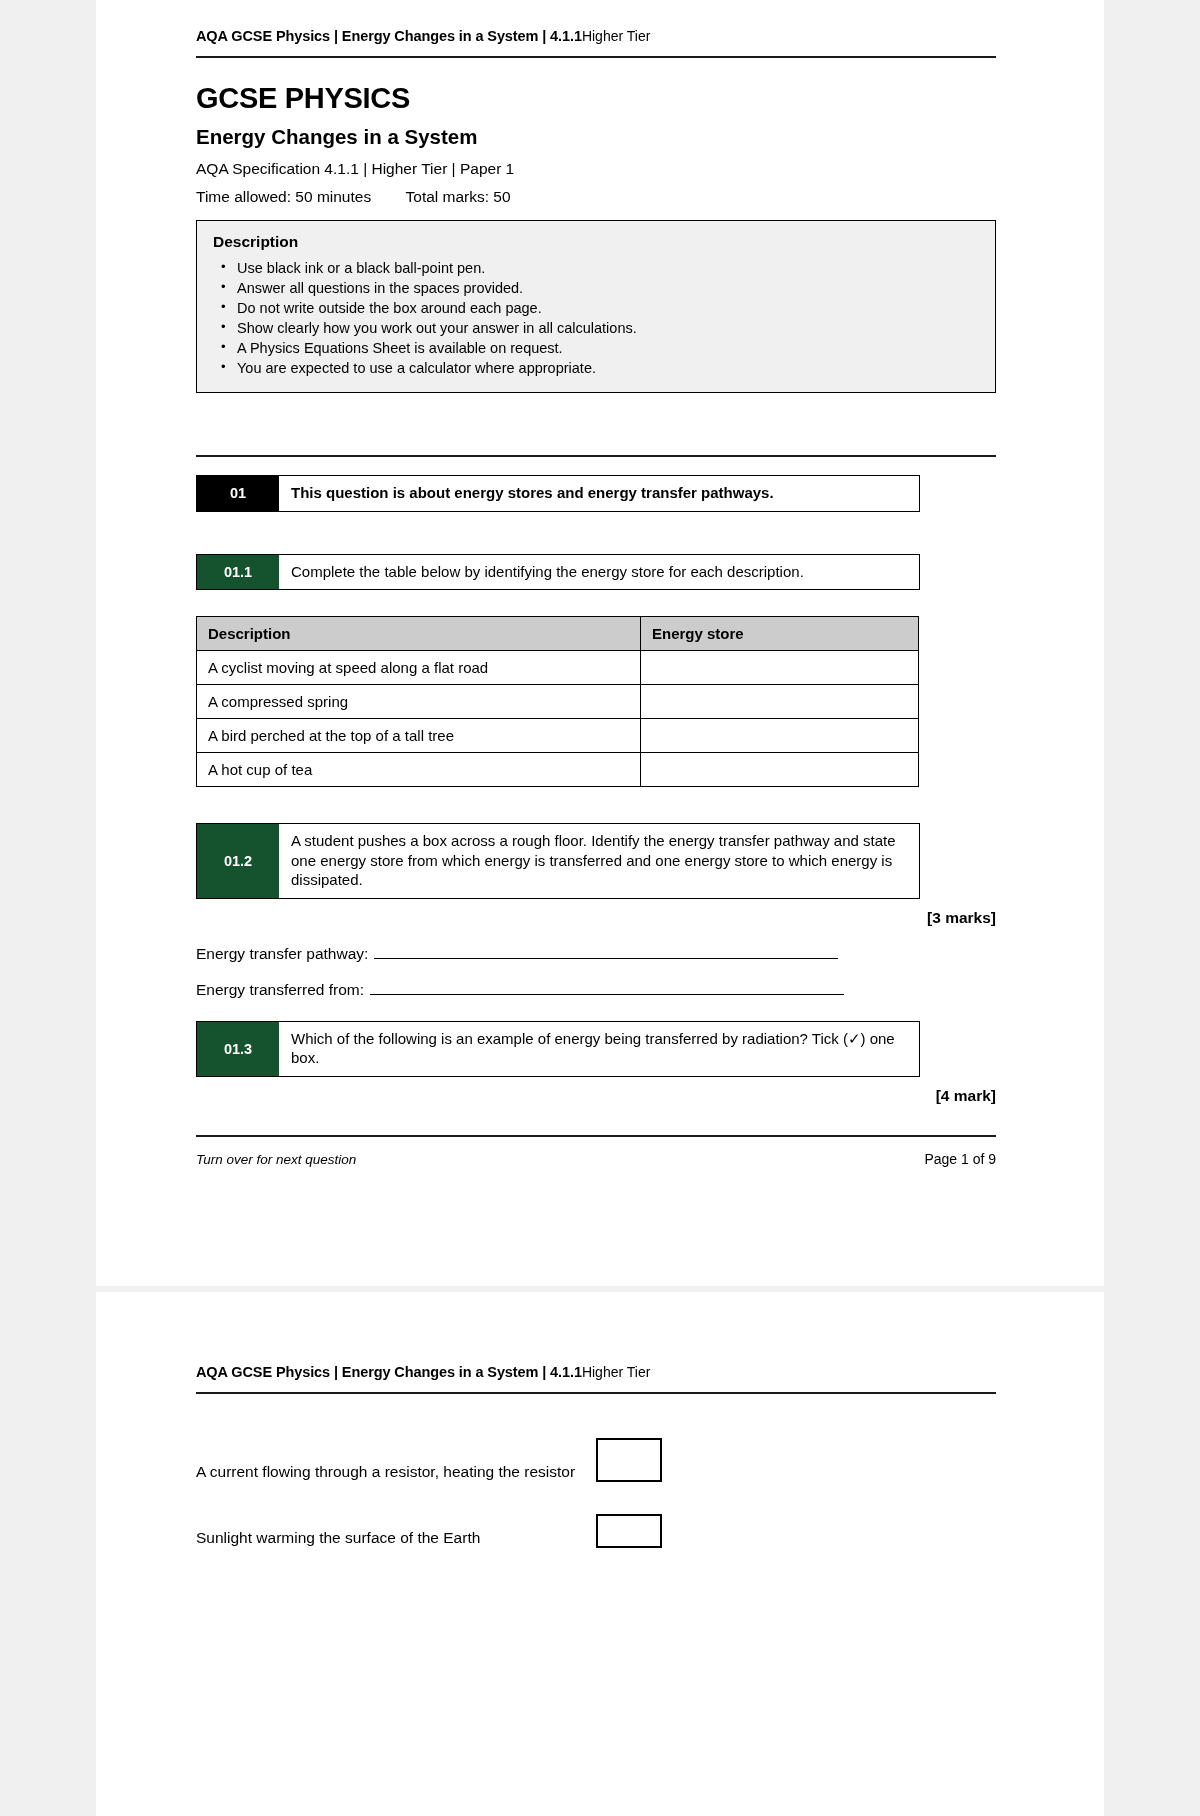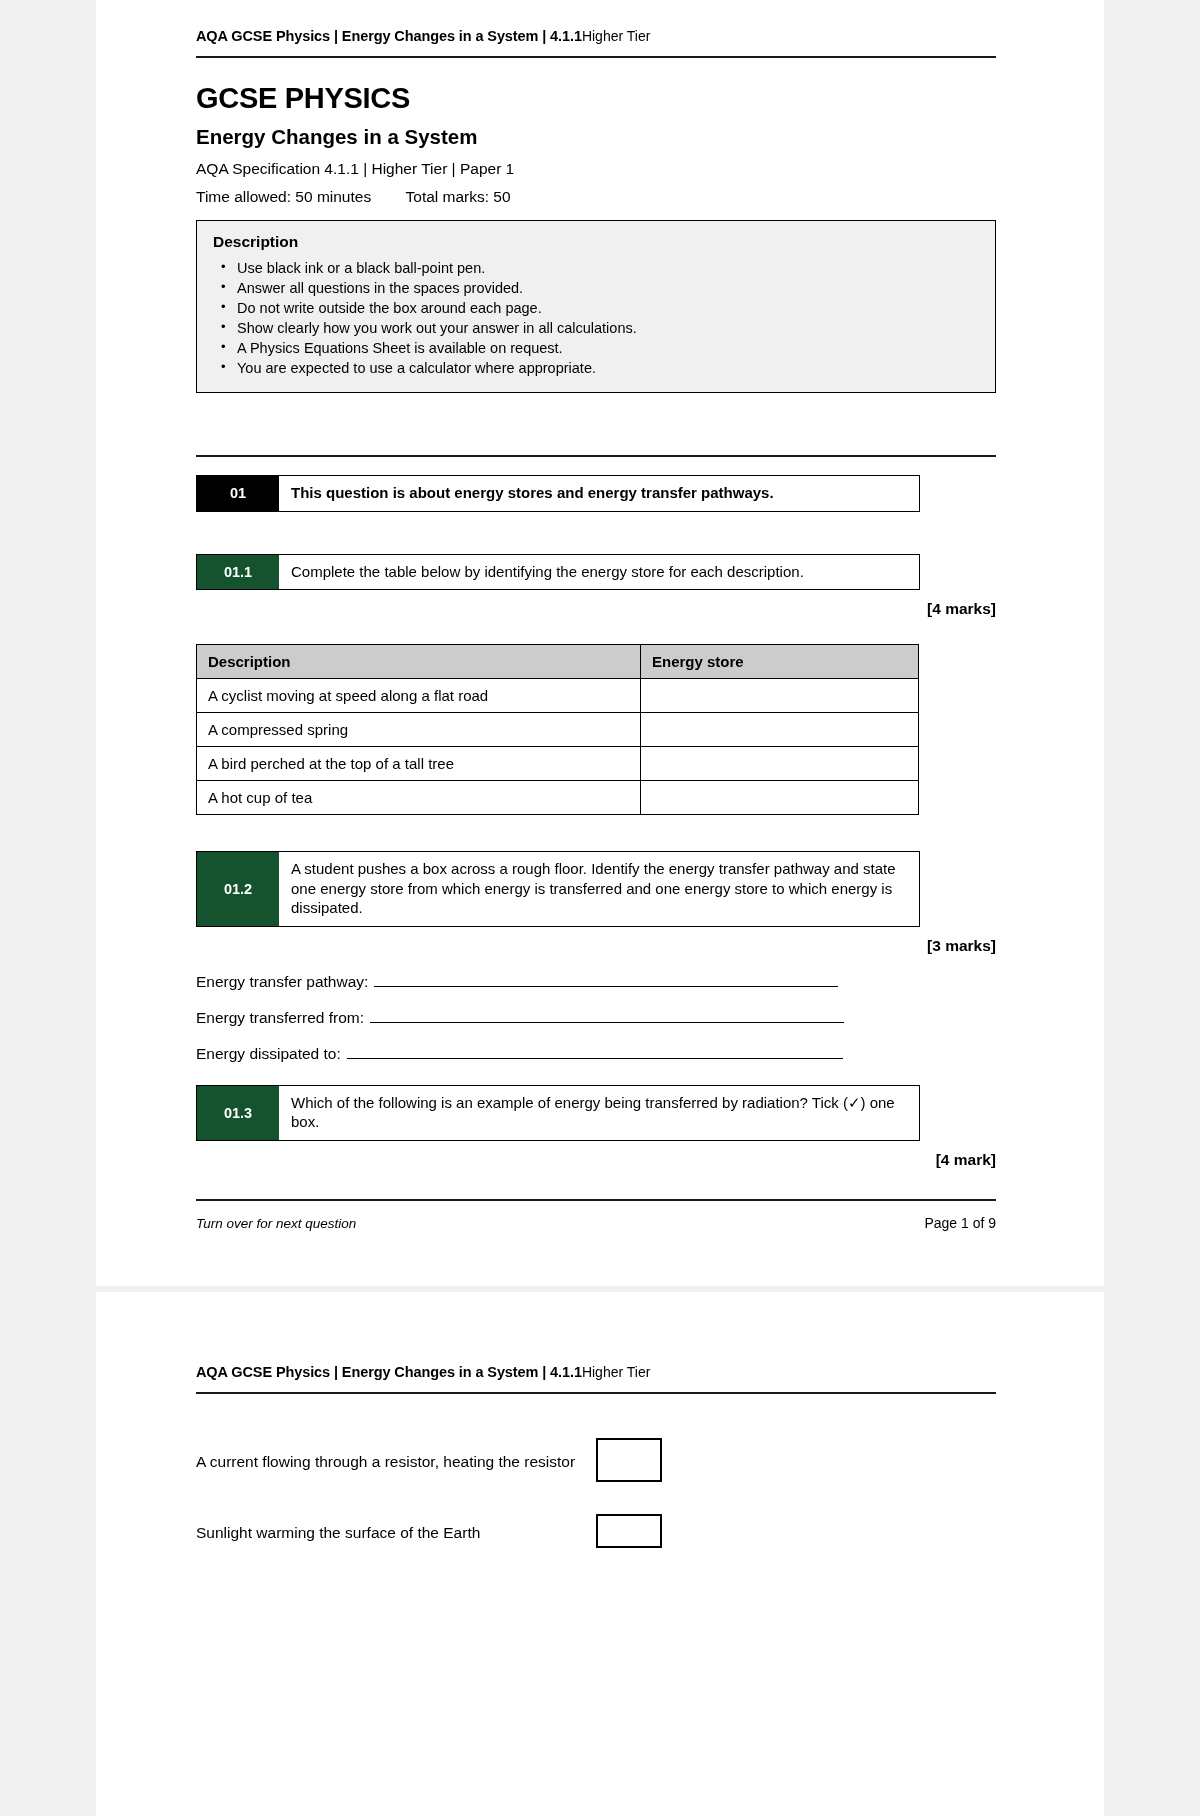--- a/index.html
+++ b/index.html
@@ -202,21 +202,21 @@
     font-style: italic;
   }
   .foot-right {
     font-size: 14px;
   }
 
   
   .opt-list { margin-top: 44px; }
   .opt-row {
     display: flex;
-    align-items: center;
+    align-items: flex-end;
     margin-bottom: 32px;
   }
   .opt-text {
     flex: 0 0 400px;
     font-size: 15.5px;
     line-height: 21px;
     padding-top: 2px;
   }
   .opt-box {
     width: 66px;
@@ -265,21 +265,20 @@
 
     <div class="qbar">
       <div class="qbar-num lvl-main">01</div>
       <div class="qbar-text bold">This question is about energy stores and energy transfer pathways.</div>
     </div>
 
     <div class="qbar" style="margin-top:42px;">
       <div class="qbar-num lvl-sub">01.1</div>
       <div class="qbar-text">Complete the table below by identifying the energy store for each description.</div>
     </div>
-    <div class="marks">[4 marks]</div>
 
     <table class="qtable">
       <colgroup>
           <col class="c1">
           <col class="c2">
         </colgroup>
       <thead>
         <tr>
           <th>Description</th>
           <th>Energy store</th>
@@ -310,24 +309,20 @@
       <div class="qbar-text">A student pushes a box across a rough floor. Identify the energy transfer pathway and state one energy store from which energy is transferred and one energy store to which energy is dissipated.</div>
     </div>
     <div class="marks">[3 marks]</div>
 
     <div class="ans-row r1">
       <span class="ans-label">Energy transfer pathway:</span>
       <span class="ans-line"></span>
     </div>
     <div class="ans-row r2">
       <span class="ans-label">Energy transferred from:</span>
-      <span class="ans-line"></span>
-    </div>
-    <div class="ans-row r3">
-      <span class="ans-label">Energy dissipated to:</span>
       <span class="ans-line"></span>
     </div>
 
     <div class="qbar" style="margin-top:22px;">
       <div class="qbar-num lvl-sub">01.3</div>
       <div class="qbar-text">Which of the following is an example of energy being transferred by radiation? Tick (✓) one box.</div>
     </div>
     <div class="marks">[4 mark]</div>
 
     <div class="foot-rule"></div>

